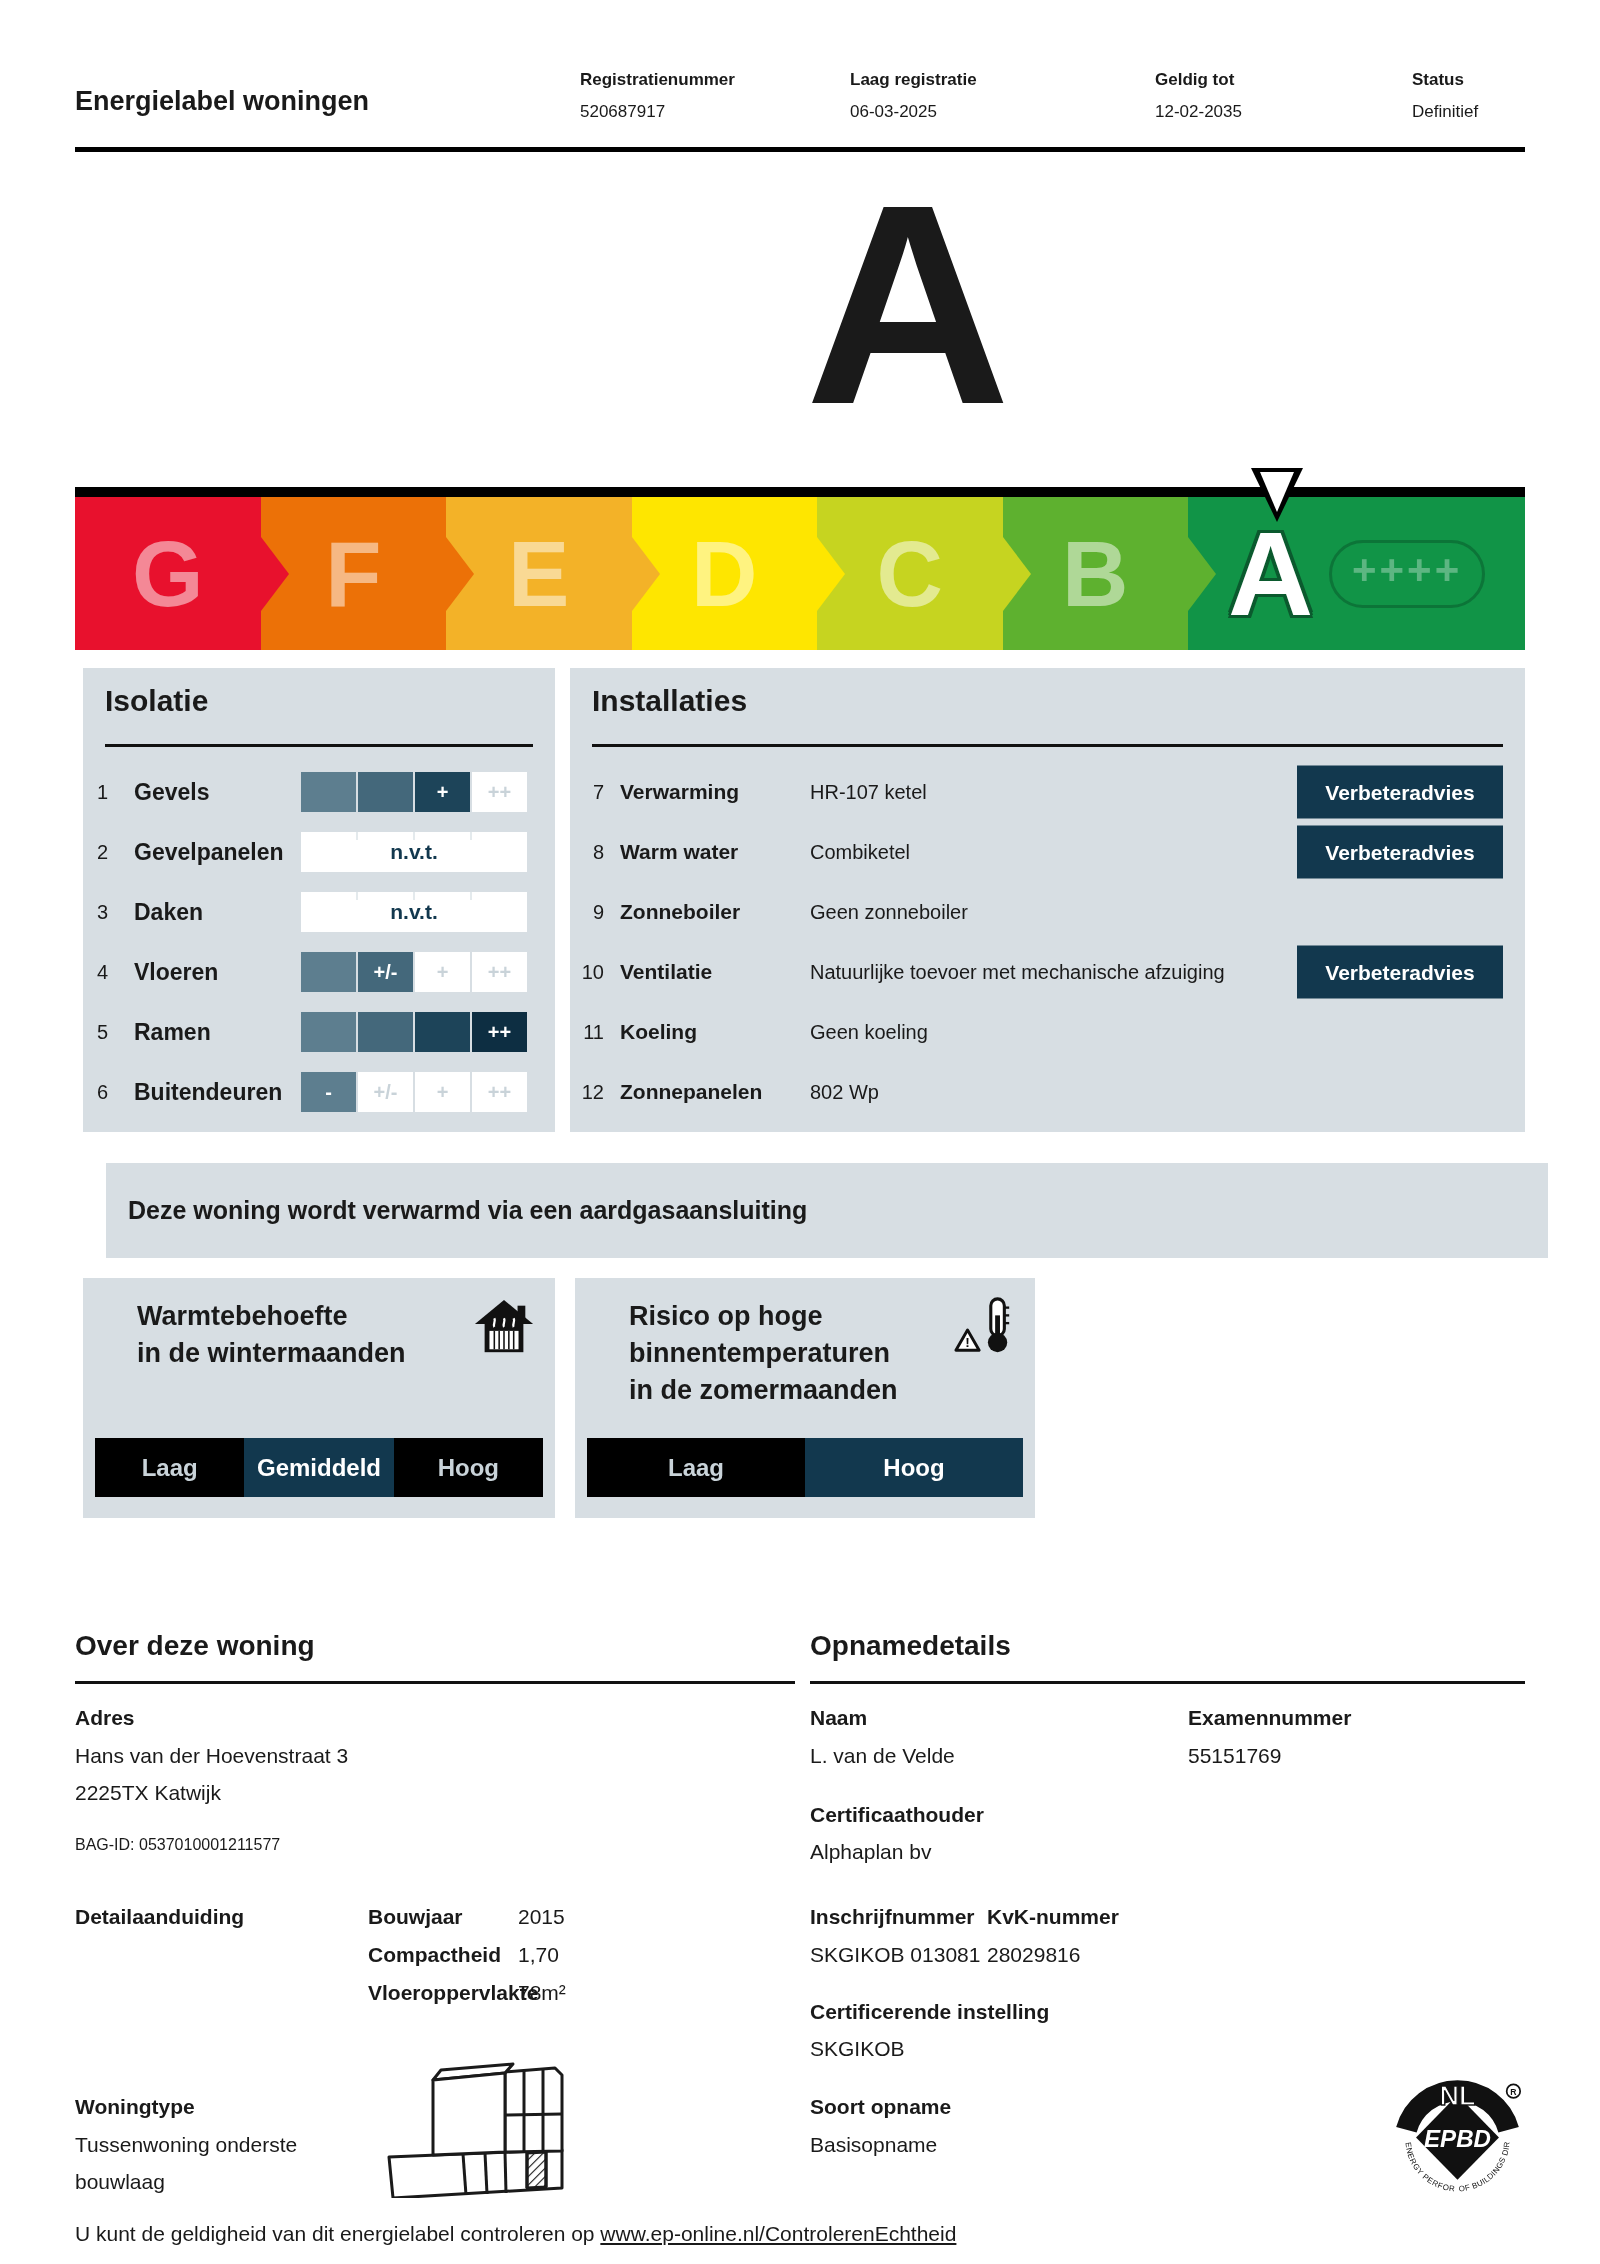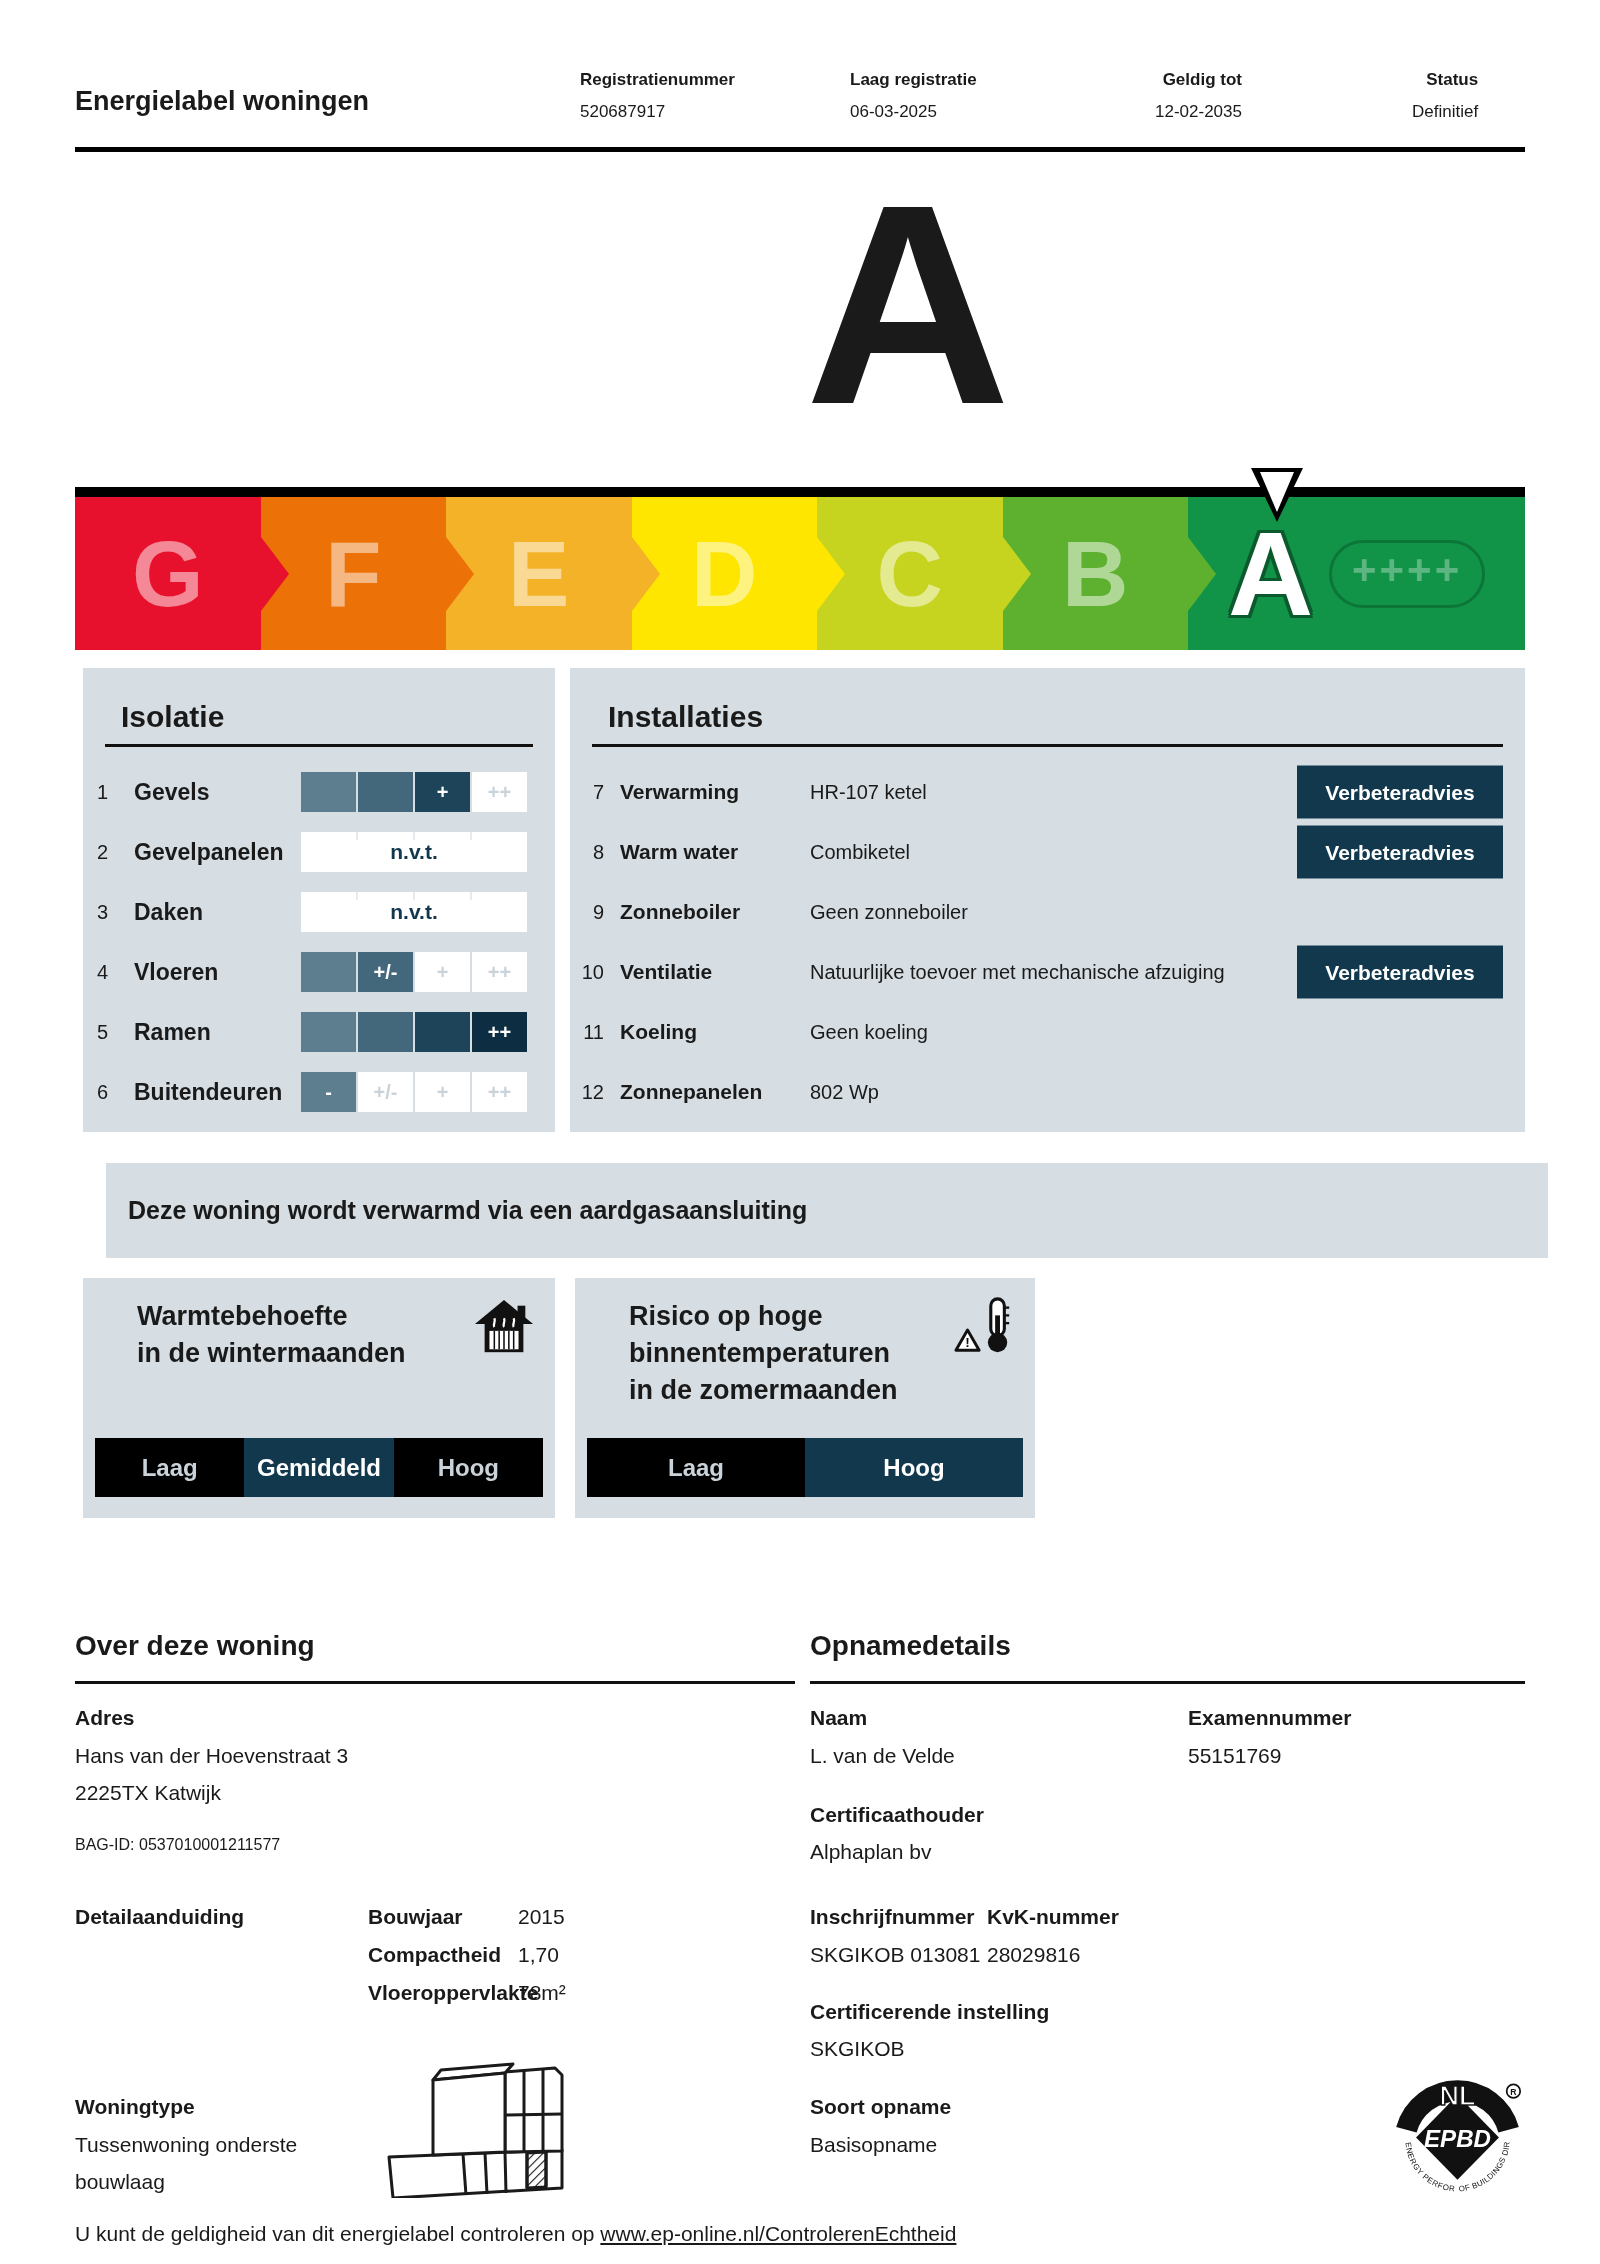--- a/index.html
+++ b/index.html
@@ -2,21 +2,21 @@
 <html><head>
 <meta charset="utf-8">
 <style>
   html,body{margin:0;padding:0;background:#fff;}
   .page{position:relative;width:1600px;height:2264px;background:#fff;overflow:hidden;
         font-family:"Liberation Sans",sans-serif;color:#1a1a1a;}
 
   
   .hdr-title{position:absolute;left:75px;top:86px;font-size:27px;font-weight:bold;}
   .hdr-field{position:absolute;top:70px;}
-  .hdr-field .lbl{font-weight:bold;font-size:17px;text-align:right;}
+  .hdr-field .lbl{font-weight:bold;font-size:17px;}
   .hdr-field .val{font-size:17px;margin-top:12px;}
   .hdr-rule{position:absolute;left:75px;width:1450px;top:147px;height:5px;background:#000;}
 
   
   .hero-title{position:absolute;left:56px;top:232px;font-size:69px;font-weight:bold;
               line-height:104px;letter-spacing:-1px;}
   .hero-letter{position:absolute;left:805px;top:162px;font-size:285px;font-weight:bold;line-height:1;}
 
   
   .scale{position:absolute;left:75px;top:487px;width:1450px;height:163px;}
@@ -37,21 +37,21 @@
   .scale-bar{position:absolute;left:0;right:0;top:0;height:10px;background:#000;z-index:3;}
   .marker-b{position:absolute;left:1176px;top:-19px;width:0;height:0;z-index:4;
             border-left:26px solid transparent;border-right:26px solid transparent;border-top:54px solid #000;}
   .marker-w{position:absolute;left:1185px;top:-15px;width:0;height:0;z-index:5;
             border-left:17px solid transparent;border-right:17px solid transparent;border-top:40px solid #fff;}
 
   
   .panel{position:absolute;background:#d7dee3;}
   #iso{left:83px;top:668px;width:472px;height:464px;}
   #inst{left:570px;top:668px;width:955px;height:464px;}
-  .panel h2{position:absolute;left:22px;top:16px;font-size:30px;margin:16px;font-weight:bold;}
+  .panel h2{position:absolute;left:22px;top:16px;font-size:30px;margin:0;font-weight:bold;}
   .panel .prule{position:absolute;left:22px;right:22px;top:76px;height:3px;background:#111;}
 
   .irow{position:absolute;left:0;right:0;height:40px;}
   .irow .n{position:absolute;left:8px;width:17px;text-align:right;font-size:20px;top:50%;transform:translateY(-50%);}
   .irow .l{position:absolute;left:51px;font-weight:bold;font-size:23px;top:50%;transform:translateY(-50%);}
   .cellbar{position:absolute;right:28px;top:0;width:226px;height:40px;display:flex;gap:2px;}
   .cell{flex:1;display:flex;align-items:center;justify-content:center;font-weight:bold;font-size:20px;}
   .cell.wh{background:#fff;color:#c9d3d9;}
   .cell.s1{background:#5d7e8f;color:#fff;}
   .cell.s2{background:#44687b;color:#fff;}

